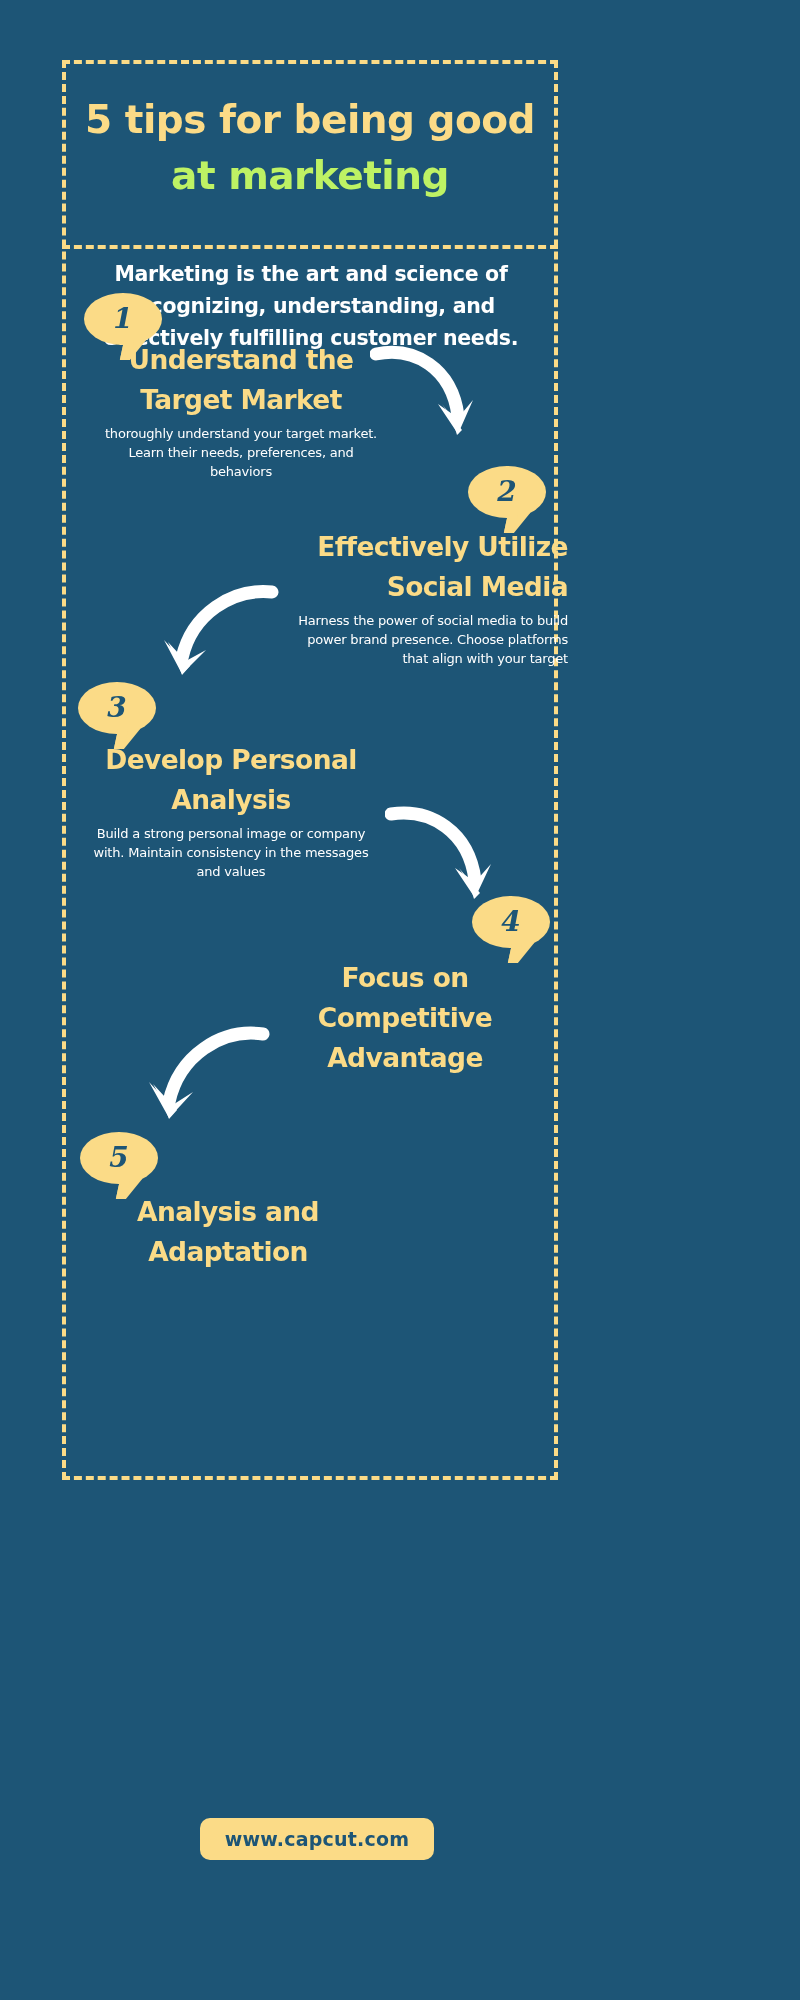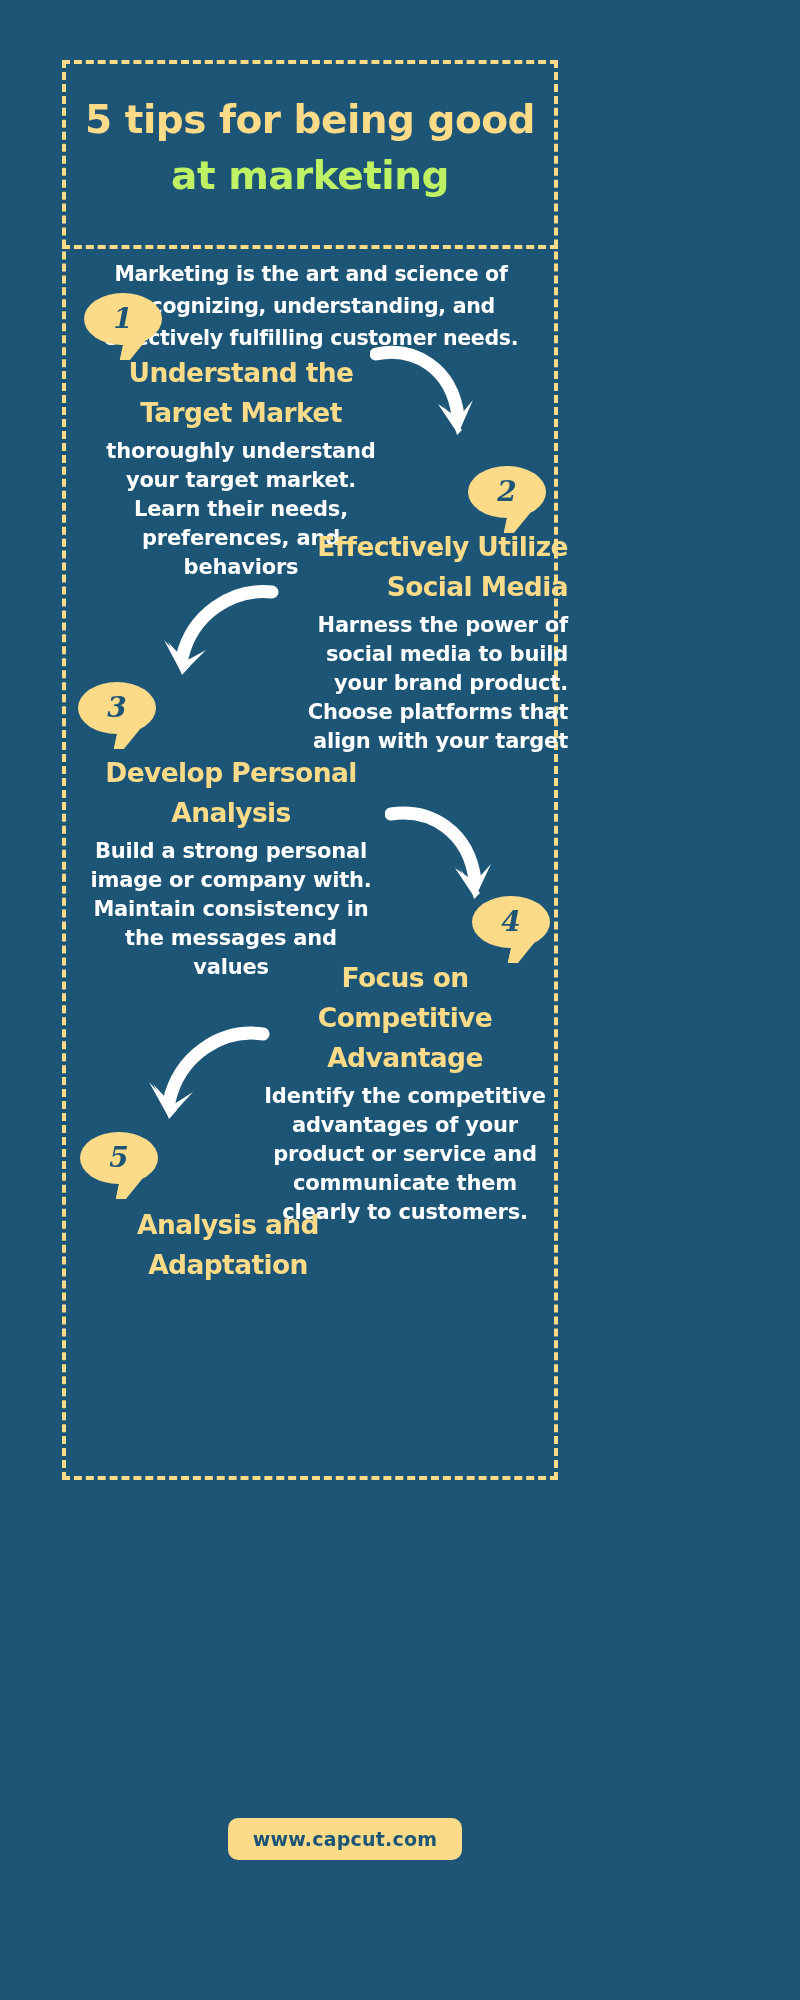--- a/index.html
+++ b/index.html
@@ -93,36 +93,36 @@
     color: #fbdb87;
     font-family: "DejaVu Sans", sans-serif;
     font-weight: 700;
     font-size: 26.5px;
     line-height: 40px;
     letter-spacing: -0.6px;
   }
   .step-body {
     color: #ffffff;
     font-family: "DejaVu Sans", sans-serif;
-    font-weight: 700;
-    font-size: 21px;
-    line-height: 29px;
+    font-weight: 400;
+    font-size: 13px;
+    line-height: 19px;
     letter-spacing: -0.2px;
     margin-top: 4px;
   }
-  .align-left   { text-align: center; margin-top: 13px; }
+  .align-left   { text-align: center; }
   .align-right  { text-align: center; }
 
   
   .arrow { position: absolute; }
 
   
   .cta {
     position: absolute;
-    left: 228px; top: 1818px;
+    left: 200px; top: 1818px;
     width: 234px; height: 42px;
     background: #fbdb87;
     border-radius: 10px;
     display: flex;
     align-items: center;
     justify-content: center;
     color: #1d5576;
     font-family: "DejaVu Sans", sans-serif;
     font-weight: 700;
     font-size: 19px;
@@ -159,21 +159,21 @@
       <path d="M68 66 L88 96 L103 62 L88 80 Z" fill="#ffffff"></path>
       <path d="M72 66 C 78 74, 84 86, 87 97 L 92 92 Z" fill="#ffffff"></path>
     </svg>
   </div>
 
   <div class="badge" style="left:468px; top:466px;">
     <span>2</span>
   </div>
   <div class="step align-right" style="left:280px; top:527px; width:288px;text-align:right;">
     <div class="step-head">Effectively Utilize Social Media</div>
-    <div class="step-body">Harness the power of social media to build your brand product. Choose platforms that align with your target</div>
+    <div class="step-body">Harness the power of social media to build power brand presence. Choose platforms that align with your target</div>
   </div>
 
   <div class="arrow" style="left:160px; top:582px;">
     <svg width="120" height="105" viewBox="0 0 120 105">
       <path d="M112 10 C 72 6, 32 32, 22 76" stroke="#ffffff" stroke-width="13" fill="none" stroke-linecap="round"></path>
       <path d="M4 58 L22 92 L46 68 L24 80 Z" fill="#ffffff"></path>
       <path d="M8 60 C 14 72, 19 84, 22 93 L 30 84 Z" fill="#ffffff"></path>
     </svg>
   </div>
 
@@ -191,21 +191,20 @@
       <path d="M70 68 L90 98 L106 64 L90 82 Z" fill="#ffffff"></path>
       <path d="M74 68 C 80 76, 86 88, 89 99 L 95 93 Z" fill="#ffffff"></path>
     </svg>
   </div>
 
   <div class="badge" style="left:472px; top:896px;">
     <span>4</span>
   </div>
   <div class="step align-right" style="left:256px; top:958px; width:298px;">
     <div class="step-head">Focus on Competitive Advantage</div>
-    <div class="step-body">Identify the competitive advantages of your product or service and communicate them clearly to customers.</div>
   </div>
 
   <div class="arrow" style="left:145px; top:1022px;">
     <svg width="125" height="110" viewBox="0 0 125 110">
       <path d="M118 12 C 76 6, 34 34, 24 80" stroke="#ffffff" stroke-width="13" fill="none" stroke-linecap="round"></path>
       <path d="M4 60 L24 96 L48 70 L26 84 Z" fill="#ffffff"></path>
       <path d="M8 62 C 15 74, 21 88, 24 97 L 32 88 Z" fill="#ffffff"></path>
     </svg>
   </div>
 

